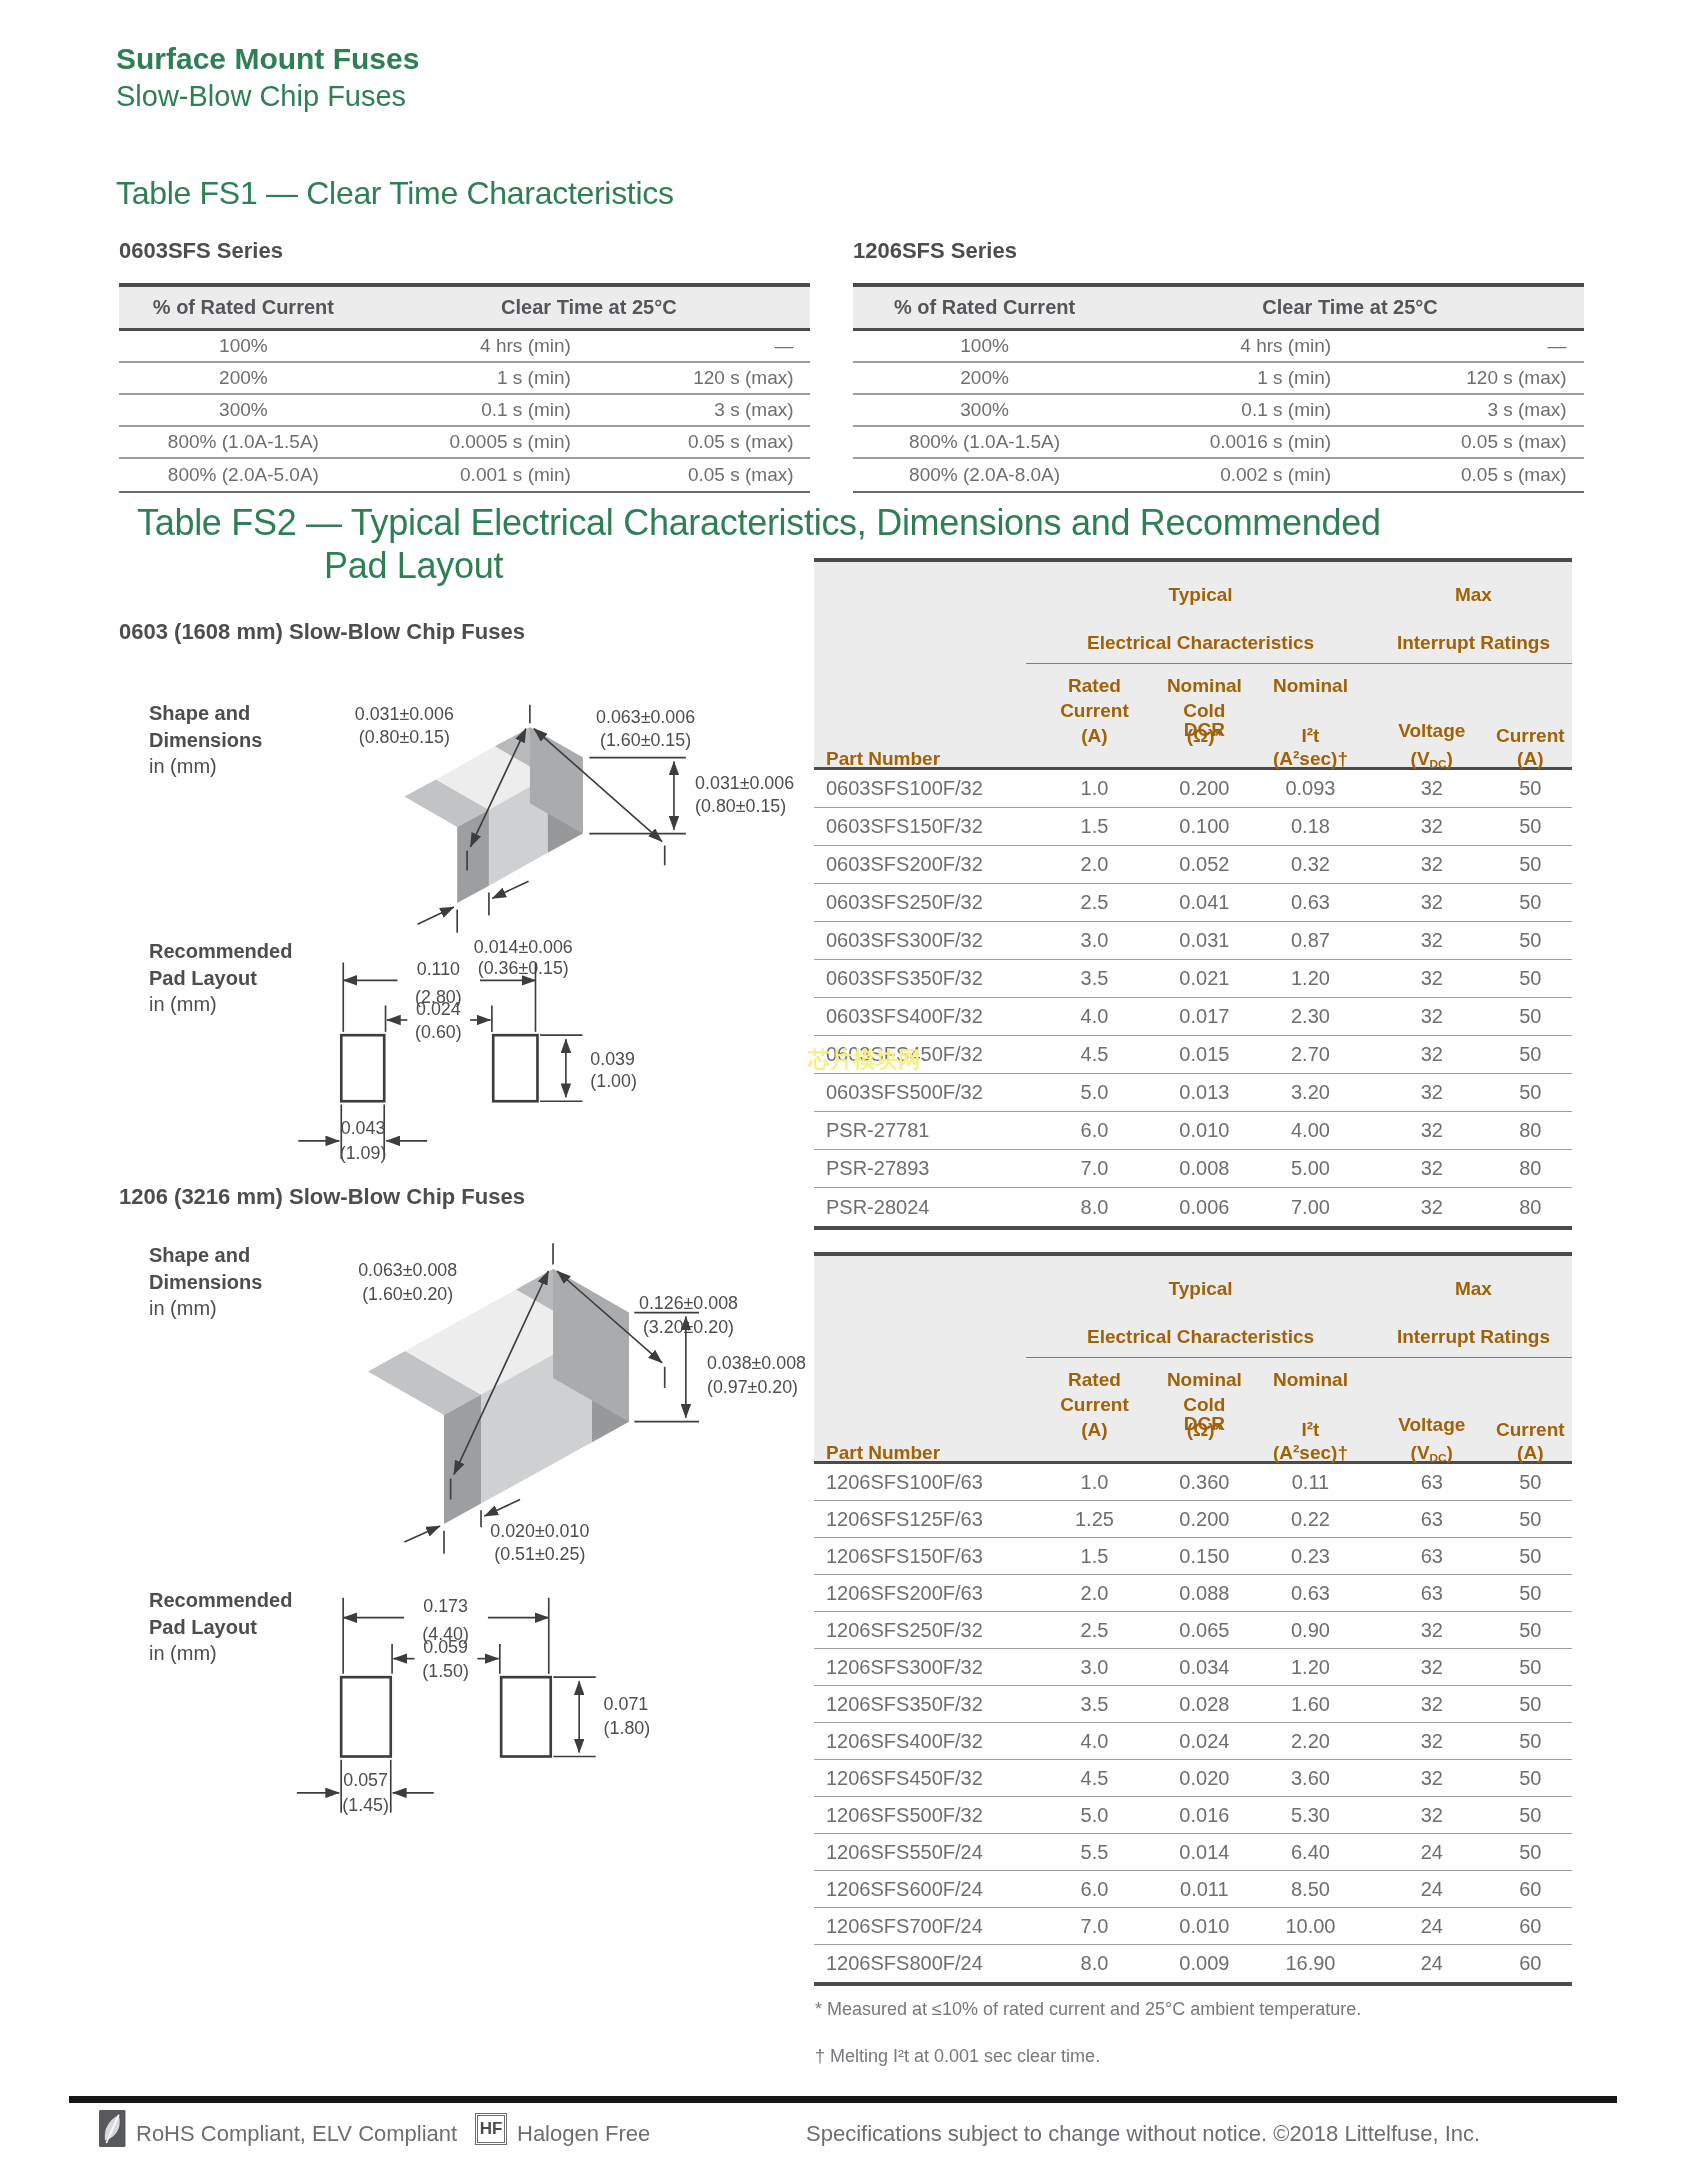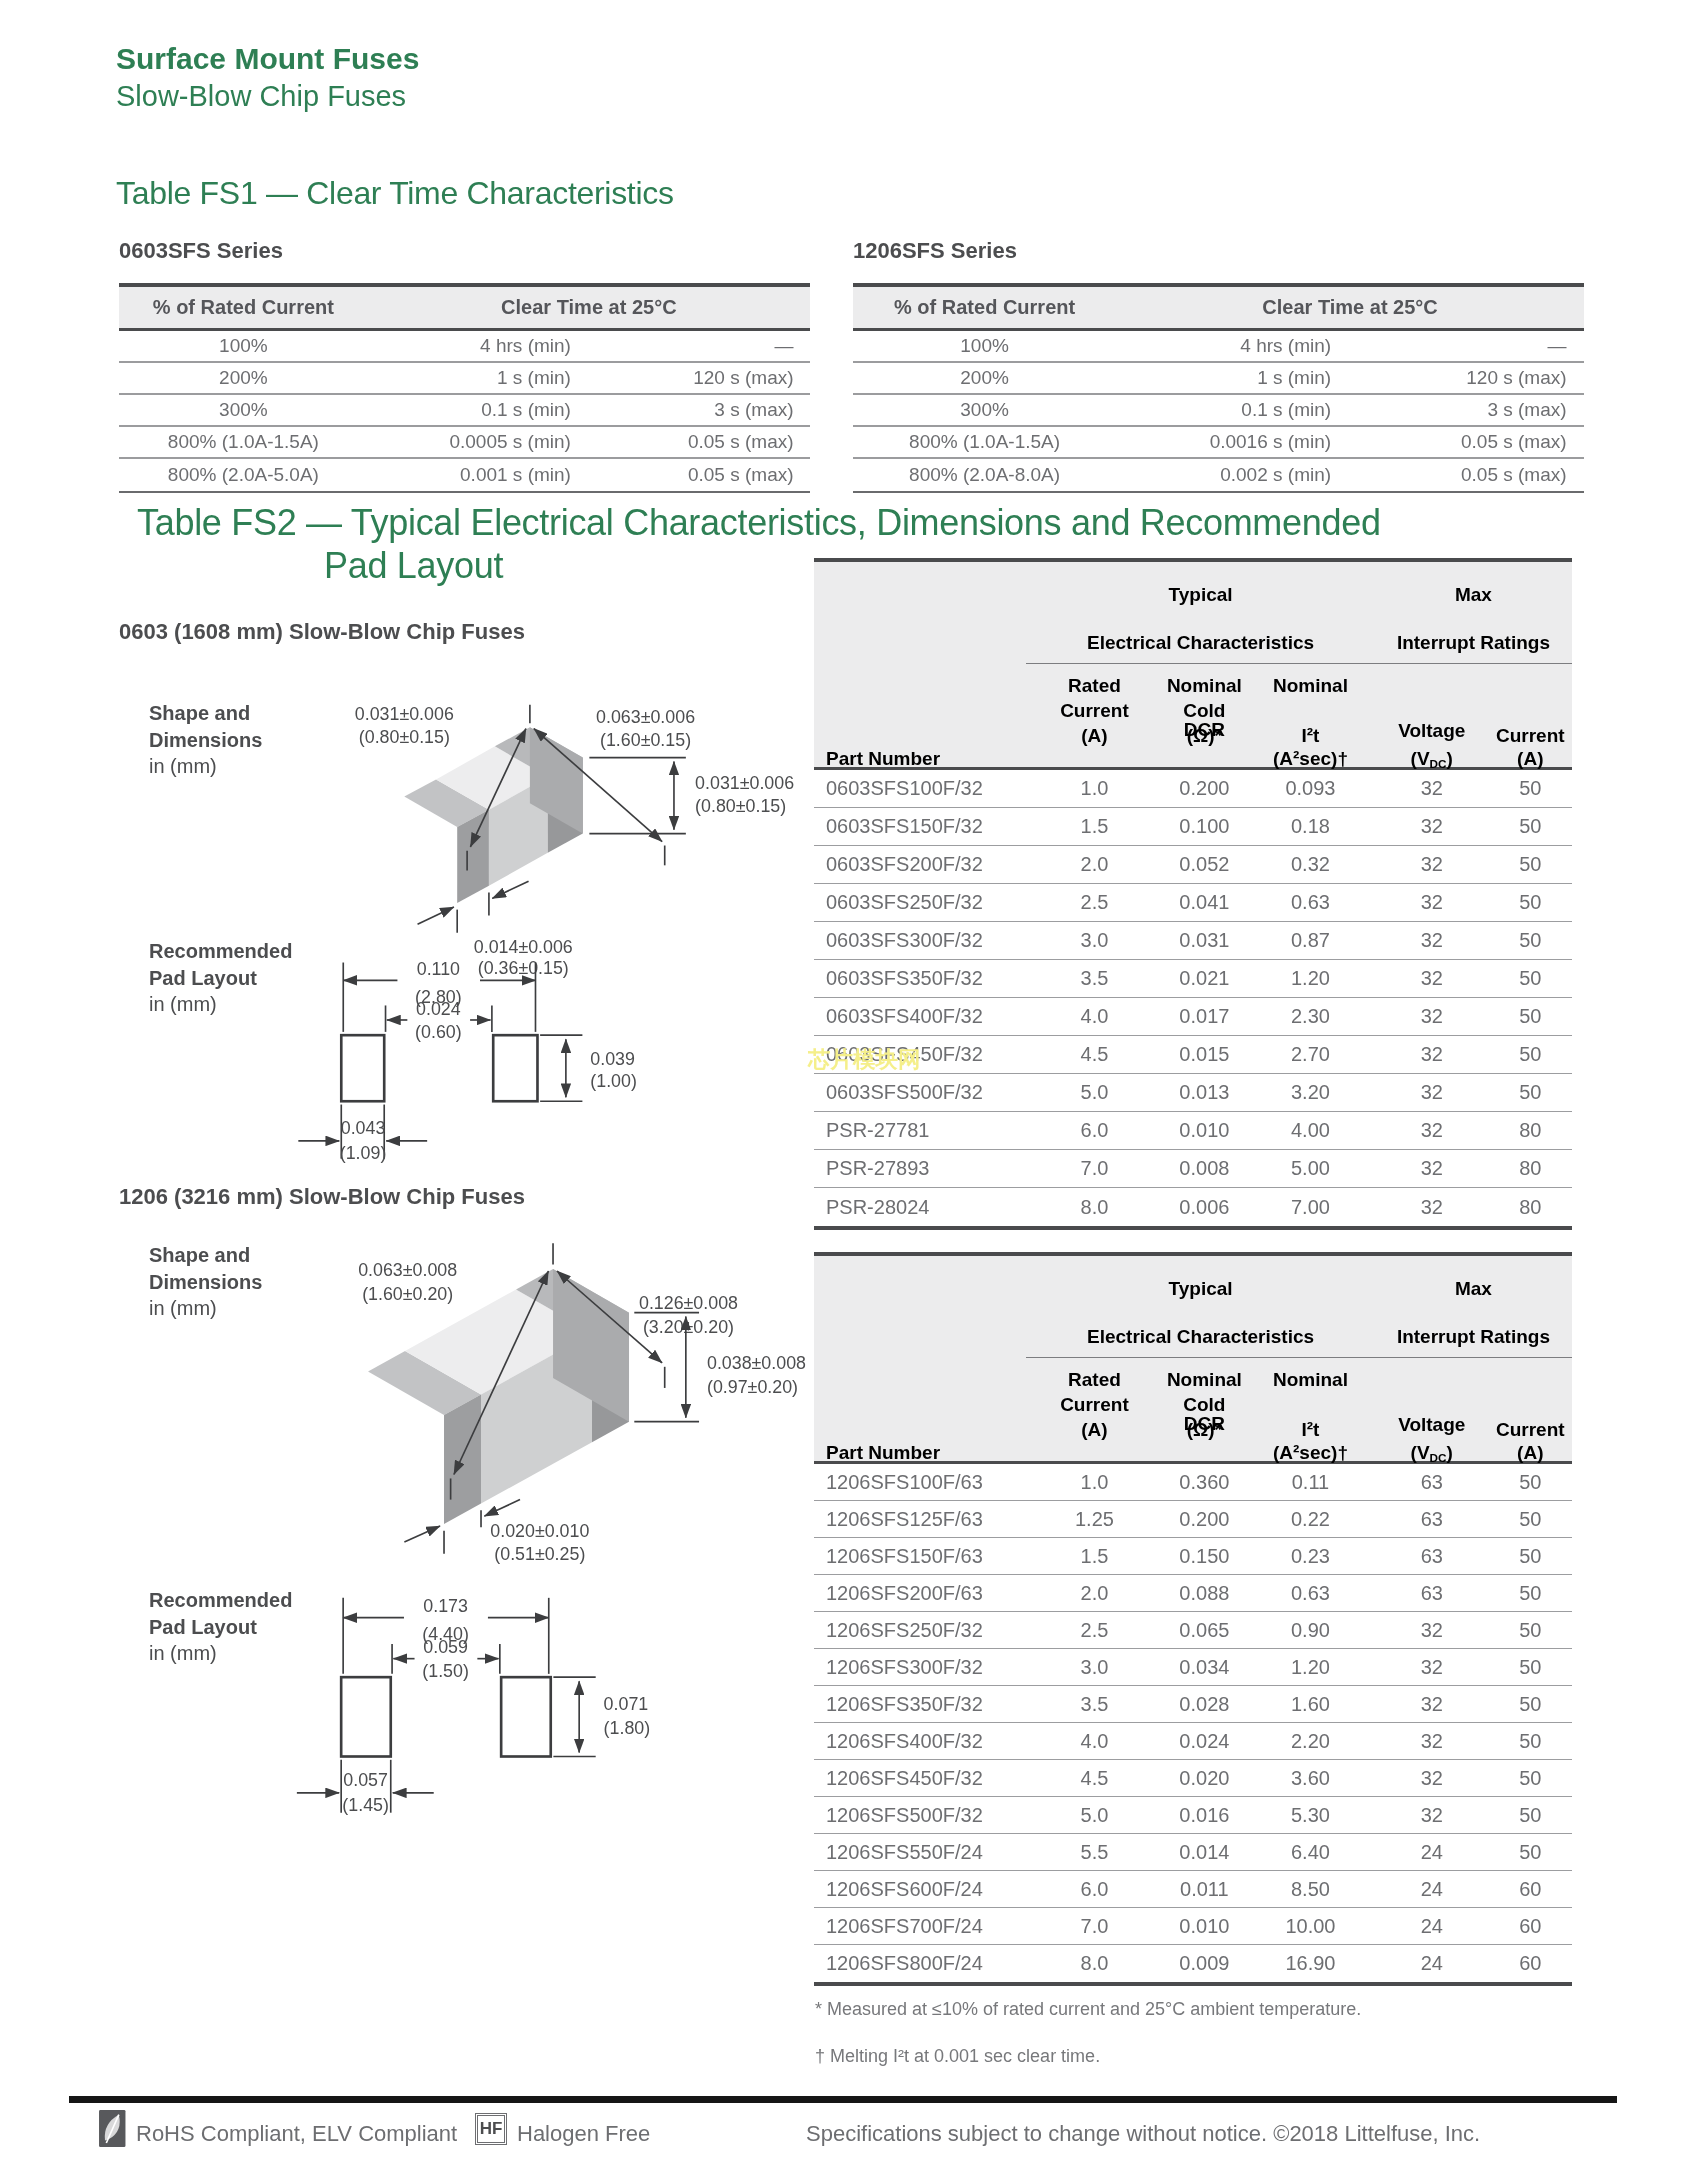--- a/index.html
+++ b/index.html
@@ -30,21 +30,21 @@
   .fs1row{display:grid;grid-template-columns:36% 30% 34%;height:32px;align-items:center;
     font-size:19px;color:var(--ttext);border-bottom:2px solid var(--rline);}
   .fs1row:last-child{border-bottom:none;}
   .fs1row .c0{text-align:center;}
   .fs1row .c1{text-align:right;padding-right:2%;}
   .fs1row .c2{text-align:right;padding-right:7%;}
 
   
   .fs2t{border-top:4.6px solid var(--bdark);border-bottom:4px solid var(--bdark);background:#fff;}
   .fs2head{height:208px;background:var(--hbg);border-bottom:3.3px solid var(--bdark);position:relative;
-    font-size:19px;font-weight:bold;color:#000000;}
+    font-size:19px;font-weight:bold;color:#a16207;}
   .fs2head .hl{position:absolute;text-align:center;line-height:1;}
   .fs2head .rule{position:absolute;left:28%;right:0;top:101px;height:1.3px;background:#7c7d80;}
   .fs2row{display:grid;grid-template-columns:28% 18% 11% 17% 15% 11%;align-items:center;
     font-size:20px;color:var(--ttext);border-bottom:1.3px solid #9c9da0;}
   .fs2row:last-child{border-bottom:none;}
   .fs2row .c0{text-align:left;padding-left:12px;}
   .fs2row .cc{text-align:center;}
   .h60 .fs2row{height:38px;}
   .h56 .fs2row{height:37px;}
   sub{font-size:0.62em;vertical-align:-0.25em;}

